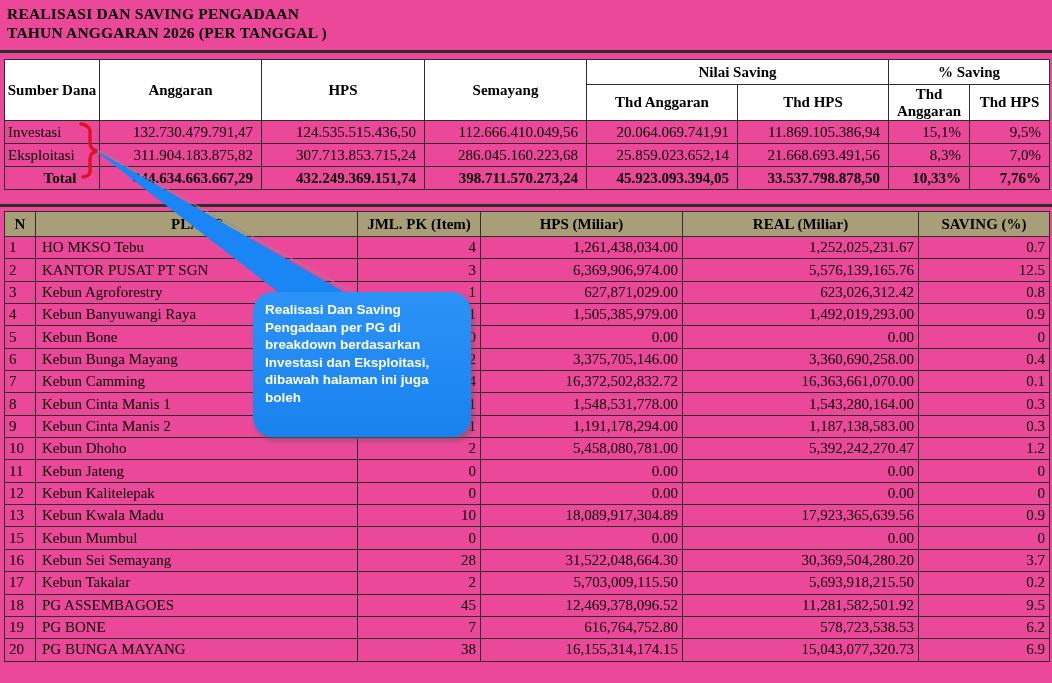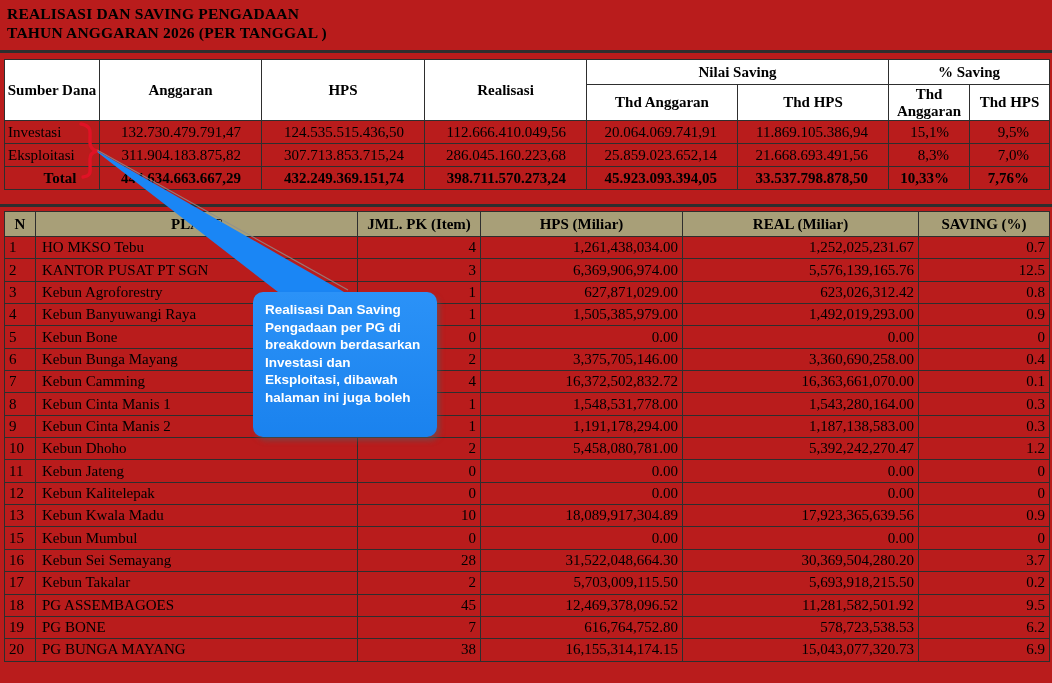--- a/index.html
+++ b/index.html
@@ -1,54 +1,54 @@
 <!DOCTYPE html>
 <html><head>
 <meta charset="utf-8">
 <style>
   html,body{margin:0;padding:0;background:#fff;}
-  .page{position:relative;width:1052px;height:683px;background:#b91c1c;overflow:hidden;
+  .page{position:relative;width:1052px;height:683px;background:#ec4899;overflow:hidden;
         font-family:"Liberation Serif",serif;color:#000;}
 
   .title{position:absolute;top:5px;left:7px;font-weight:bold;font-size:15.5px;
          line-height:18.5px;letter-spacing:.2px;white-space:nowrap;}
 
   .rule{position:absolute;left:0;width:1052px;height:3px;background:#2e2e2e;}
   #rule1{top:50px;}
   #rule2{top:204px;}
 
   table{border-collapse:collapse;table-layout:fixed;position:absolute;left:4px;width:1045px;
         font-size:15px;}
   th,td{border:1px solid #2e2e2e;overflow:hidden;white-space:nowrap;padding:0;vertical-align:middle;}
 
   
   .summary{top:59px;}
   .summary th{font-weight:bold;text-align:center;line-height:1.12;background:#fff;}
   .summary thead tr.r1{height:25px;}
   .summary thead tr.r2{height:36px;}
   .summary tbody tr{height:23px;margin-left:17px;}
   .summary td.lbl{text-align:left;padding-left:3px;}
-  .summary td.num{text-align:right;padding-right:20px;}
+  .summary td.num{text-align:right;padding-right:8px;}
   .summary .total-row td{font-weight:bold;}
   .summary .total-row td.lbl{text-align:center;padding-left:16px;}
   th.wrap{white-space:normal;}
 
   
   .plant{top:211px;}
   .plant thead tr{height:25px;}
   .plant thead th{background:#A89F78;font-weight:bold;text-align:center;}
   .plant tbody tr{height:22.35px;}
   .plant td.n{text-align:left;padding-left:4px;}
   .plant td.plantname{text-align:left;padding-left:6px;}
   .plant td.num{text-align:right;padding-right:4px;}
 
   
   .anno{position:absolute;left:0;top:0;width:1052px;height:683px;pointer-events:none;z-index:5;}
-  .bubble{position:absolute;left:253px;top:292px;width:184px;height:145px;box-sizing:border-box;
-          background:linear-gradient(#2b92f7,#1a82ee);border-radius:10px;z-index:6;
+  .bubble{position:absolute;left:253px;top:292px;width:218px;height:145px;box-sizing:border-box;
+          background:linear-gradient(#2b92f7,#1a82ee);border-radius:20px;z-index:6;
           box-shadow:3px 4px 5px rgba(90,90,90,.55);padding:9px 8px 0 12px;
           font-family:"Liberation Sans",sans-serif;font-weight:bold;font-size:13.5px;
           line-height:17.6px;color:#ffffff;}
 </style>
 </head>
 <body>
 
 <div class="page">
 
   <div class="title">
@@ -67,21 +67,21 @@
       <col style="width:151px">
         <col style="width:151px">
         <col style="width:81px">
         <col style="width:80px">
     </colgroup>
     <thead>
       <tr class="r1">
         <th rowspan="2" class="wrap">Sumber Dana</th>
         <th rowspan="2">Anggaran</th>
         <th rowspan="2">HPS</th>
-        <th rowspan="2">Realisasi</th>
+        <th rowspan="2">Semayang</th>
         <th colspan="2">Nilai Saving</th>
         <th colspan="2">% Saving</th>
       </tr>
       <tr class="r2">
         <th>Thd Anggaran</th>
         <th>Thd HPS</th>
         <th class="wrap">Thd Anggaran</th>
         <th class="wrap">Thd HPS</th>
       </tr>
     </thead>

